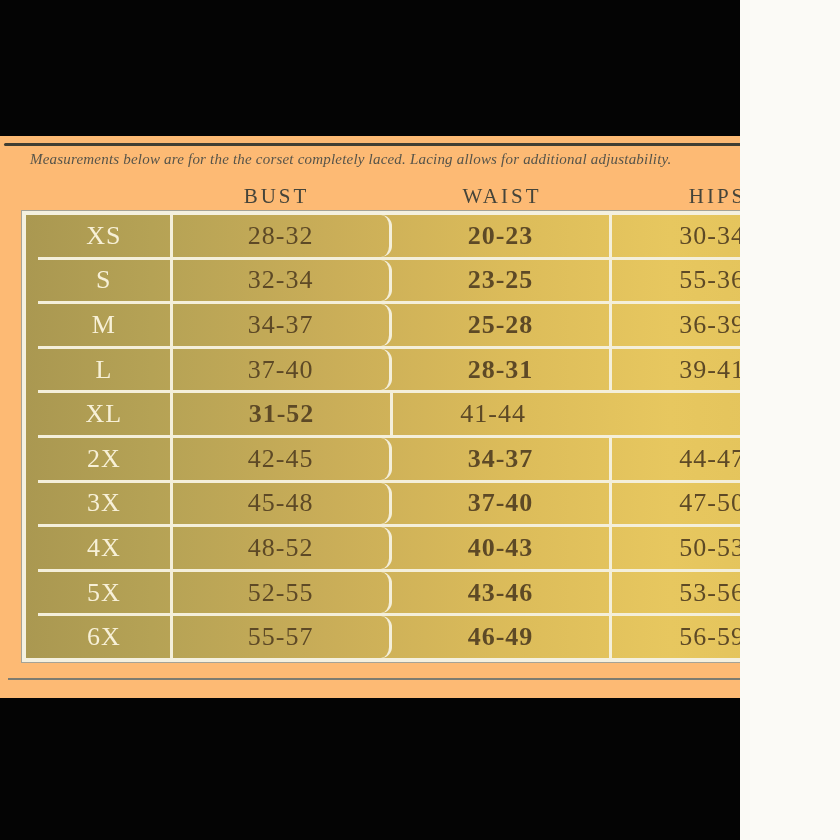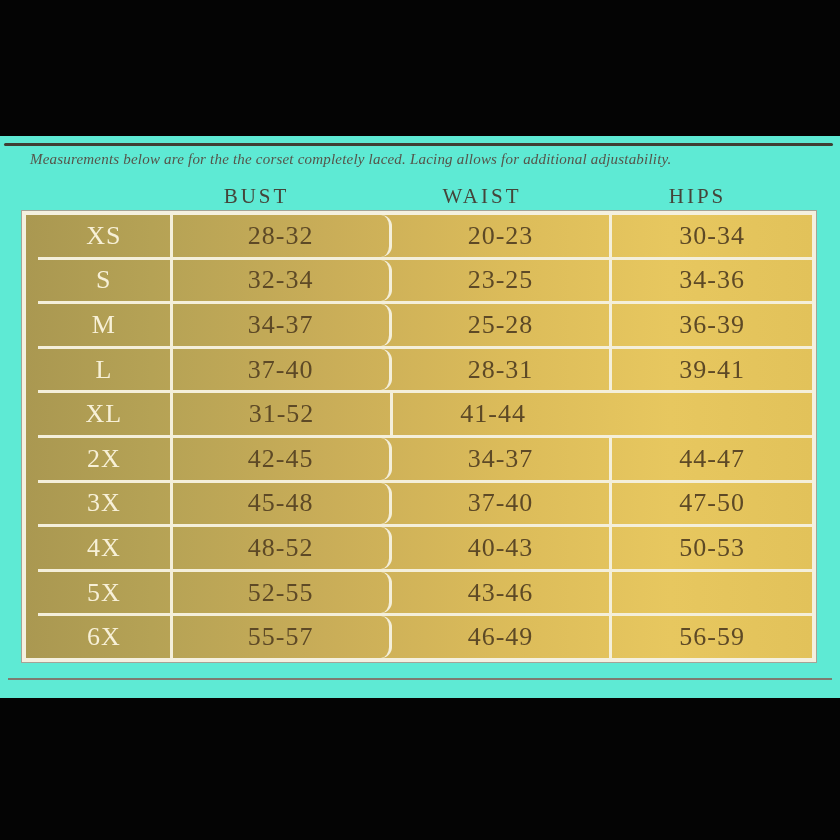--- a/index.html
+++ b/index.html
@@ -3,23 +3,23 @@
 <meta charset="utf-8">
 <style>
   html, body {
     margin: 0;
     padding: 0;
     background: #fbfaf6;
     font-family: "Liberation Serif", "DejaVu Serif", serif;
   }
   .stage {
     position: relative;
-    width: 840px;
+    width: 740px;
     height: 840px;
-    background: #5eead4;
+    background: #fdba74;
     overflow: hidden;
   }
   .letterbox {
     position: absolute;
     left: 0;
     width: 840px;
     background: #040404;
   }
   .letterbox.top { top: 0; height: 136px; }
   .letterbox.bottom { top: 698px; height: 142px; }
@@ -55,21 +55,21 @@
   }
 
   .col-size  { width: 17.4%; }
   .col-bust  { width: 28.3%; }
   .col-waist { width: 28.5%; }
   .col-hips  { width: 25.8%; }
 
   .headers {
     position: absolute;
     top: 184px;
-    left: 6px;
+    left: 26px;
     width: 794px;
     display: flex;
   }
   .headers .hcell {
     text-align: center;
     font-size: 21px;
     letter-spacing: 3px;
     color: #45443a;
   }
 
@@ -103,21 +103,21 @@
   }
   .tcell.size {
     color: #f7f0d7;
     border-right: 3px solid #f4efda;
     align-self: stretch;
     display: flex;
     align-items: center;
     justify-content: center;
   }
   .tcell.bust  { border-right: 3px solid #f4efda; align-self: stretch; display:flex; align-items:center; justify-content:center;border-radius:11px; }
-  .tcell.waist { border-right: 3px solid #f4efda; align-self: stretch; display:flex; align-items:center; justify-content:center; }
+  .tcell.waist { border-right: 3px solid #f4efda; align-self: stretch; display:flex; align-items:center; justify-content:center;font-weight:bold; }
   .tcell.hips  { align-self: stretch; display:flex; align-items:center; justify-content:center; }
 </style>
 </head>
 <body>
 
 <div class="stage">
 
   <div class="letterbox top"></div>
 
   <div class="rule-top"></div>
@@ -137,21 +137,21 @@
       <div class="tcell size col-size">XS</div>
       <div class="tcell bust col-bust">28-32</div>
       <div class="tcell waist col-waist">20-23</div>
       <div class="tcell hips col-hips">30-34</div>
     </div>
 
     <div class="trow">
       <div class="tcell size col-size">S</div>
       <div class="tcell bust col-bust">32-34</div>
       <div class="tcell waist col-waist">23-25</div>
-      <div class="tcell hips col-hips">34-36</div>
+      <div class="tcell hips col-hips">55-36</div>
     </div>
 
     <div class="trow">
       <div class="tcell size col-size">M</div>
       <div class="tcell bust col-bust">34-37</div>
       <div class="tcell waist col-waist">25-28</div>
       <div class="tcell hips col-hips">36-39</div>
     </div>
 
     <div class="trow">
@@ -185,20 +185,21 @@
       <div class="tcell size col-size">4X</div>
       <div class="tcell bust col-bust">48-52</div>
       <div class="tcell waist col-waist">40-43</div>
       <div class="tcell hips col-hips">50-53</div>
     </div>
 
     <div class="trow">
       <div class="tcell size col-size">5X</div>
       <div class="tcell bust col-bust">52-55</div>
       <div class="tcell waist col-waist">43-46</div>
+      <div class="tcell hips col-hips">53-56</div>
     </div>
 
     <div class="trow">
       <div class="tcell size col-size">6X</div>
       <div class="tcell bust col-bust">55-57</div>
       <div class="tcell waist col-waist">46-49</div>
       <div class="tcell hips col-hips">56-59</div>
     </div>
 
   </div>

